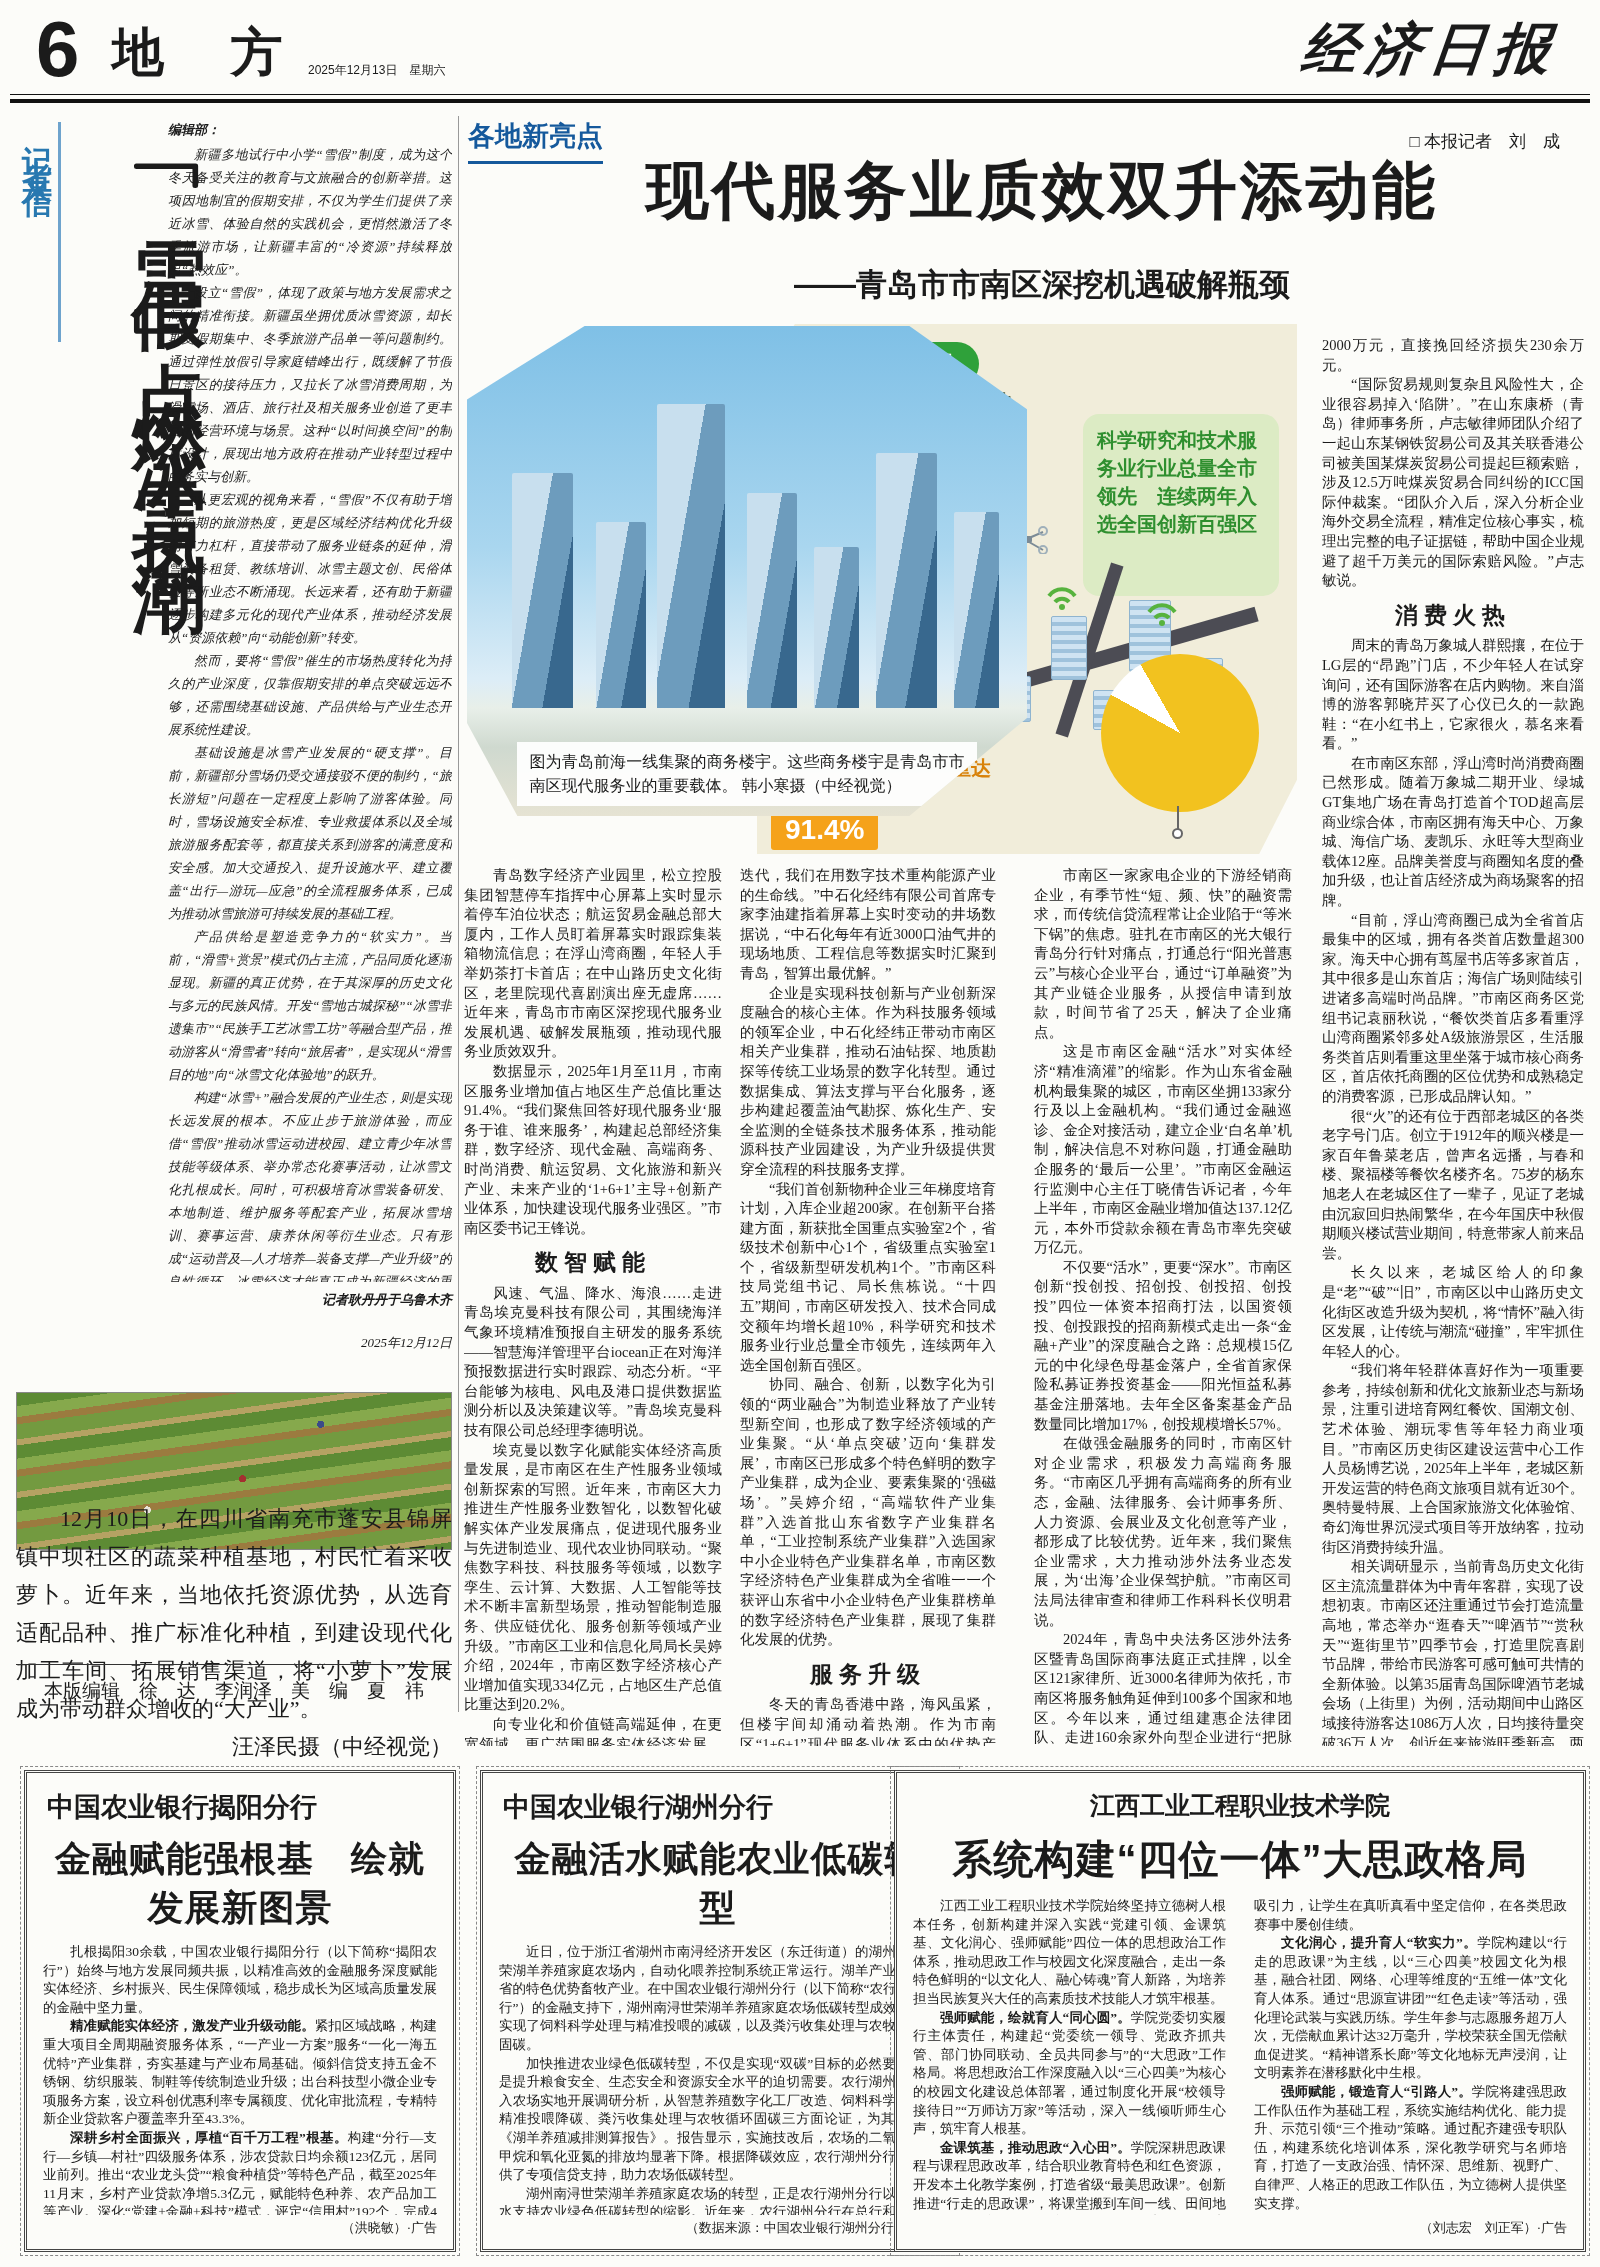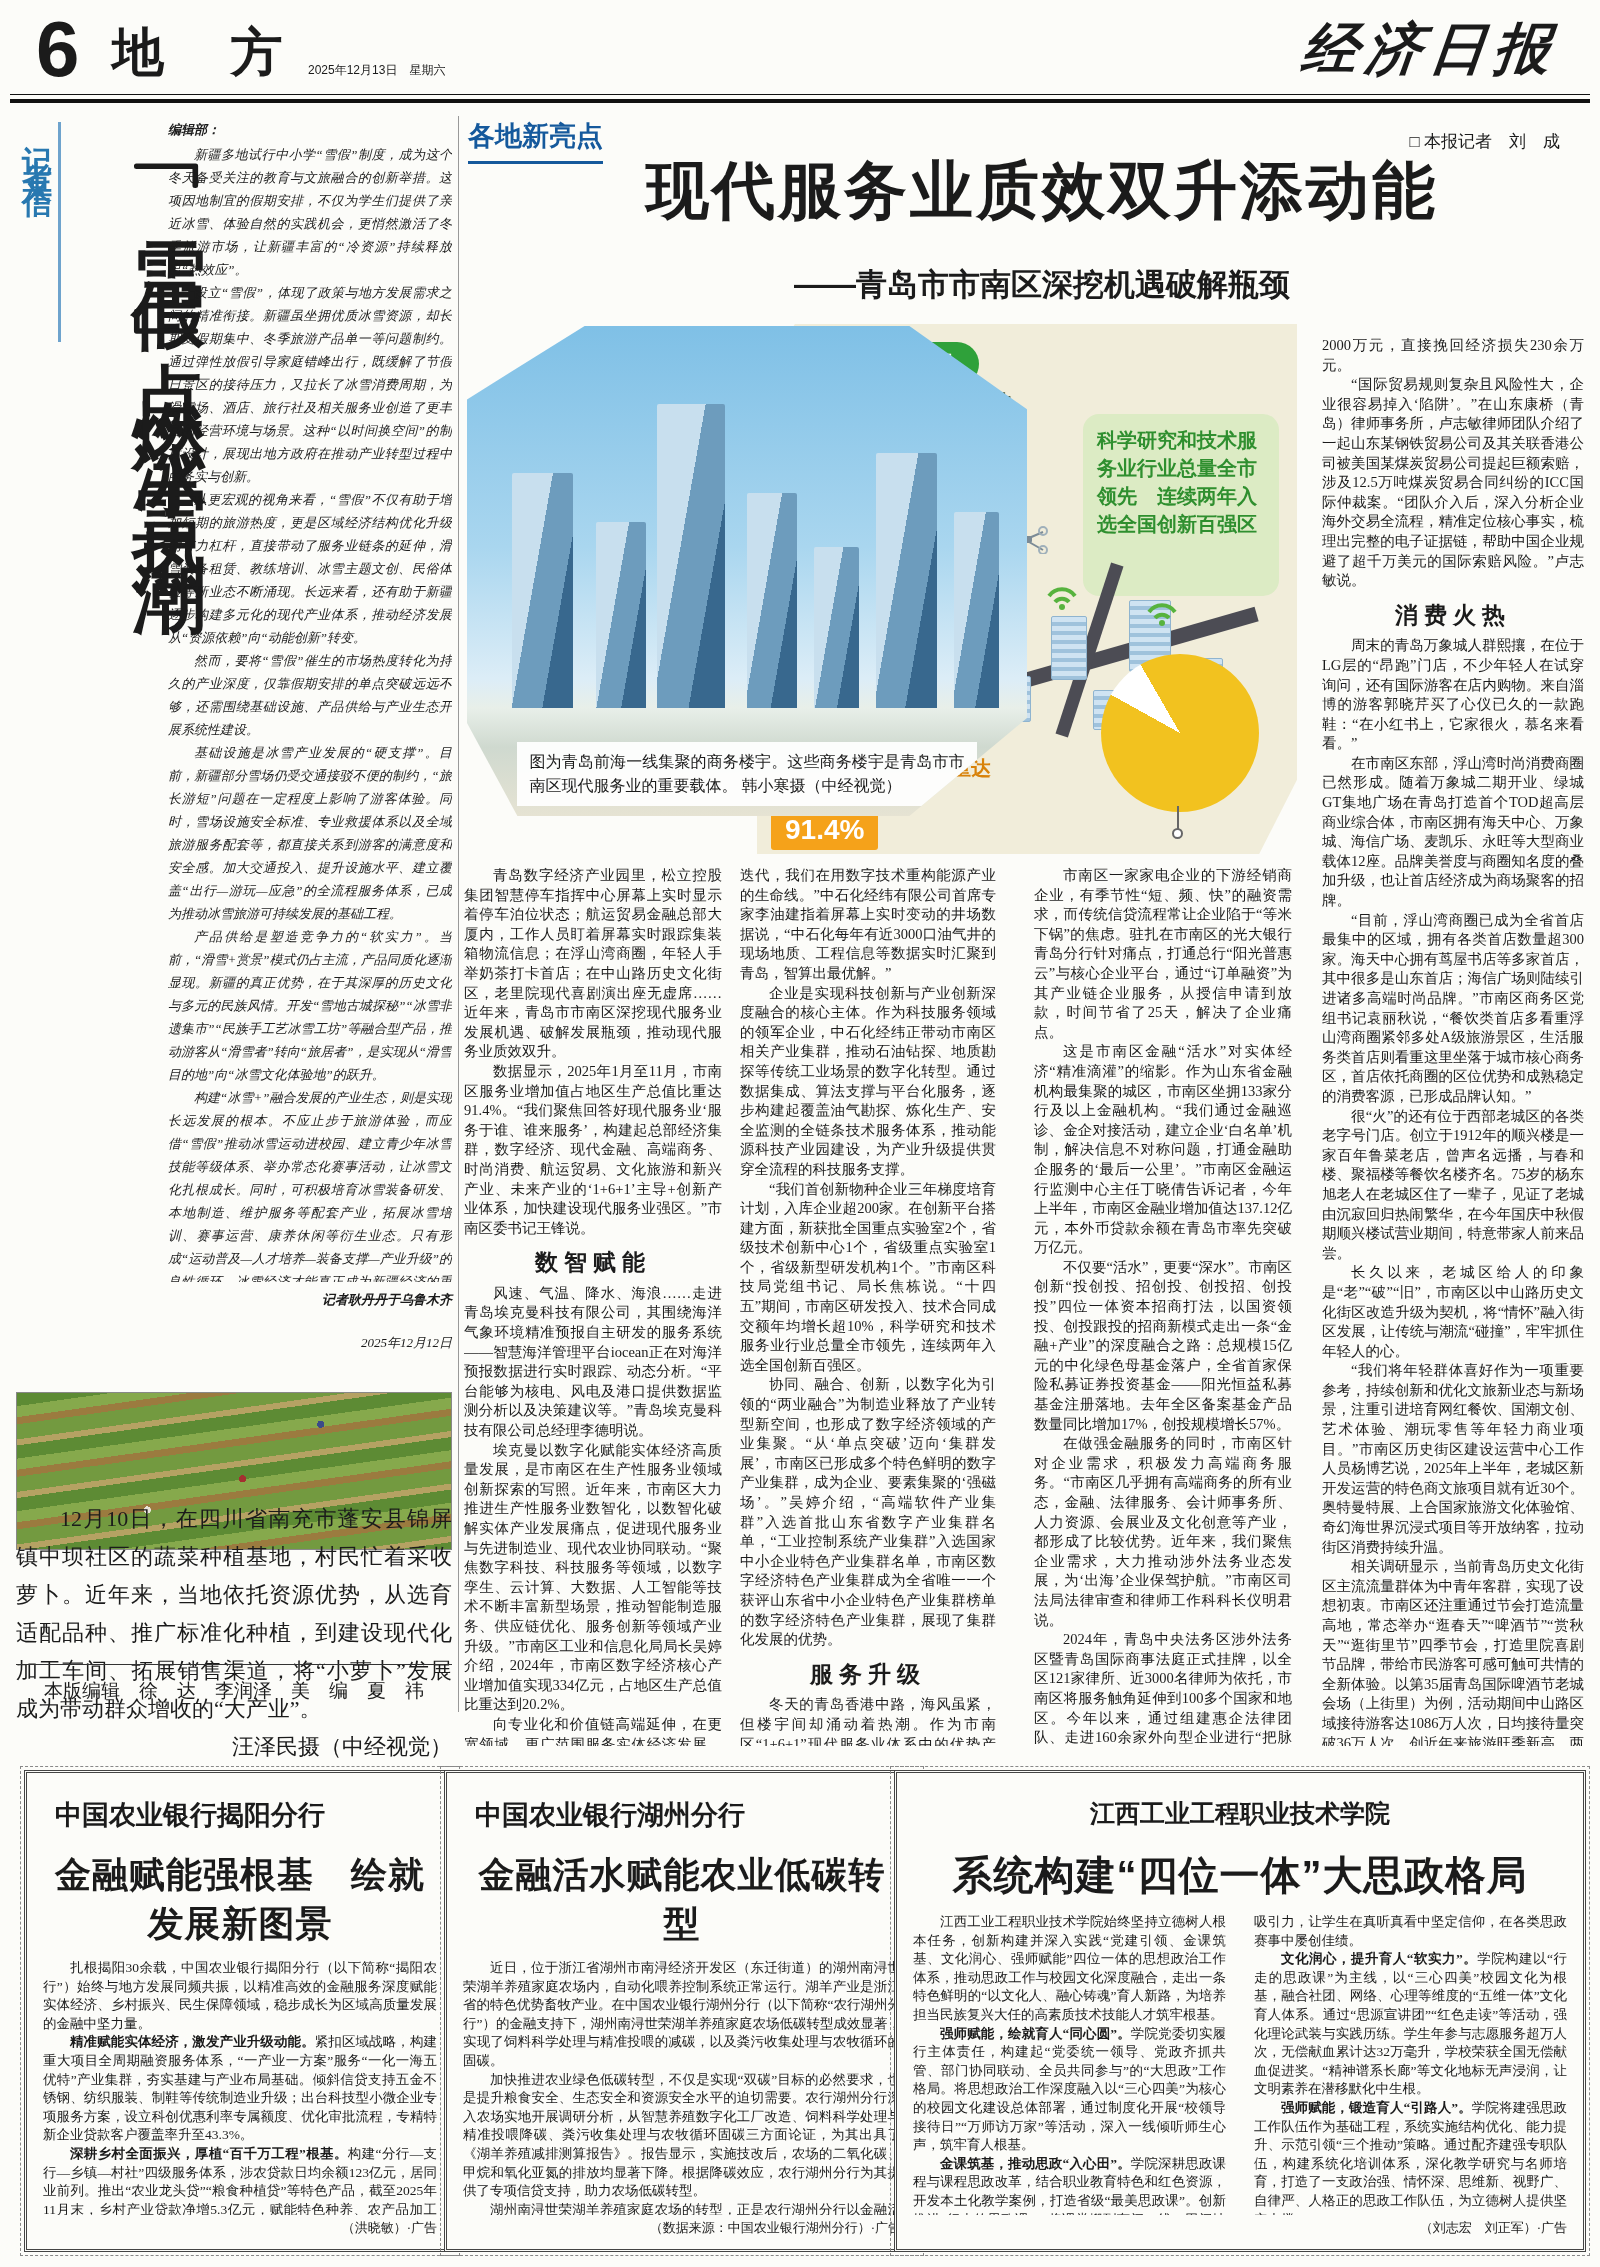--- a/index.html
+++ b/index.html
@@ -115,23 +115,23 @@
       letter-spacing:6px;text-align:center;margin:15px 0 11px;}
   .c1{left:464px;top:866px;width:258px;height:880px;}
   .c2{left:740px;top:866px;width:256px;height:880px;}
   .c3{left:1034px;top:866px;width:258px;height:880px;}
   .c4{left:1322px;top:336px;width:262px;height:1410px;}
 
   
   .ad{position:absolute;top:1770px;height:482px;border:3px double #444;outline:1px dashed #888;
       outline-offset:3px;background:#fcfcf9;padding:12px 16px;display:flex;flex-direction:column;}
   .ad1{left:24px;width:432px;}
-  .ad2{left:444px;width:476px;}
+  .ad2{left:480px;width:476px;}
   .ad3{left:894px;width:692px;}
-  .ad-org{font-family:"Liberation Sans",sans-serif;font-weight:700;font-size:27px;margin:12px;}
+  .ad-org{font-family:"Liberation Sans",sans-serif;font-weight:700;font-size:27px;margin:4px;}
   .ad3 .ad-org{text-align:center;font-size:25px;}
   .ad-title{font-family:"Liberation Sans",sans-serif;font-weight:900;font-size:36px;
       letter-spacing:1px;text-align:center;margin:6px 0 10px;}
   .ad3 .ad-title{font-size:40px;}
   .ad-body{flex:1;overflow:hidden;font-size:13.5px;line-height:18.6px;text-align:justify;}
   .ad-body p{margin:0;text-indent:2em;}
   .ad3 .ad-body{column-count:2;column-gap:28px;}
   .ad-credit{text-align:right;font-size:13px;margin-top:4px;}
 </style>
 </head>

